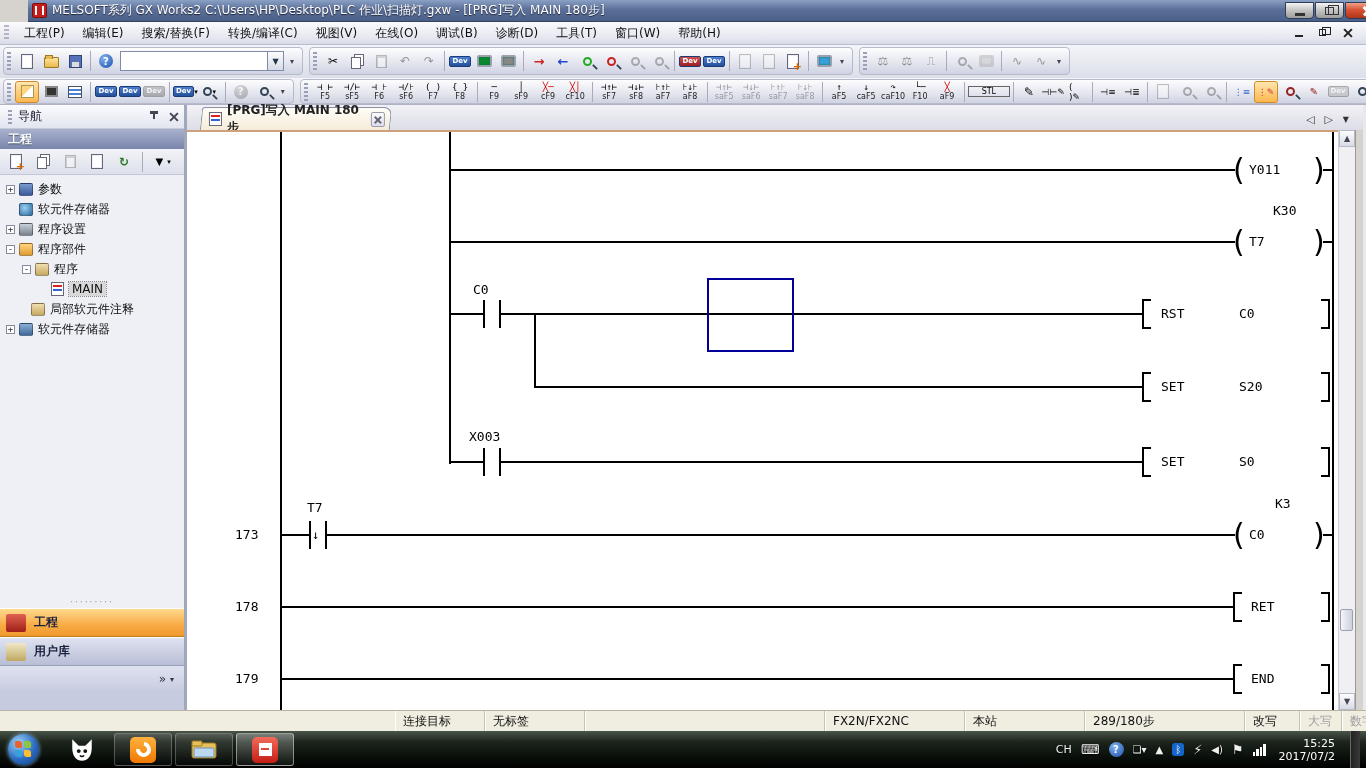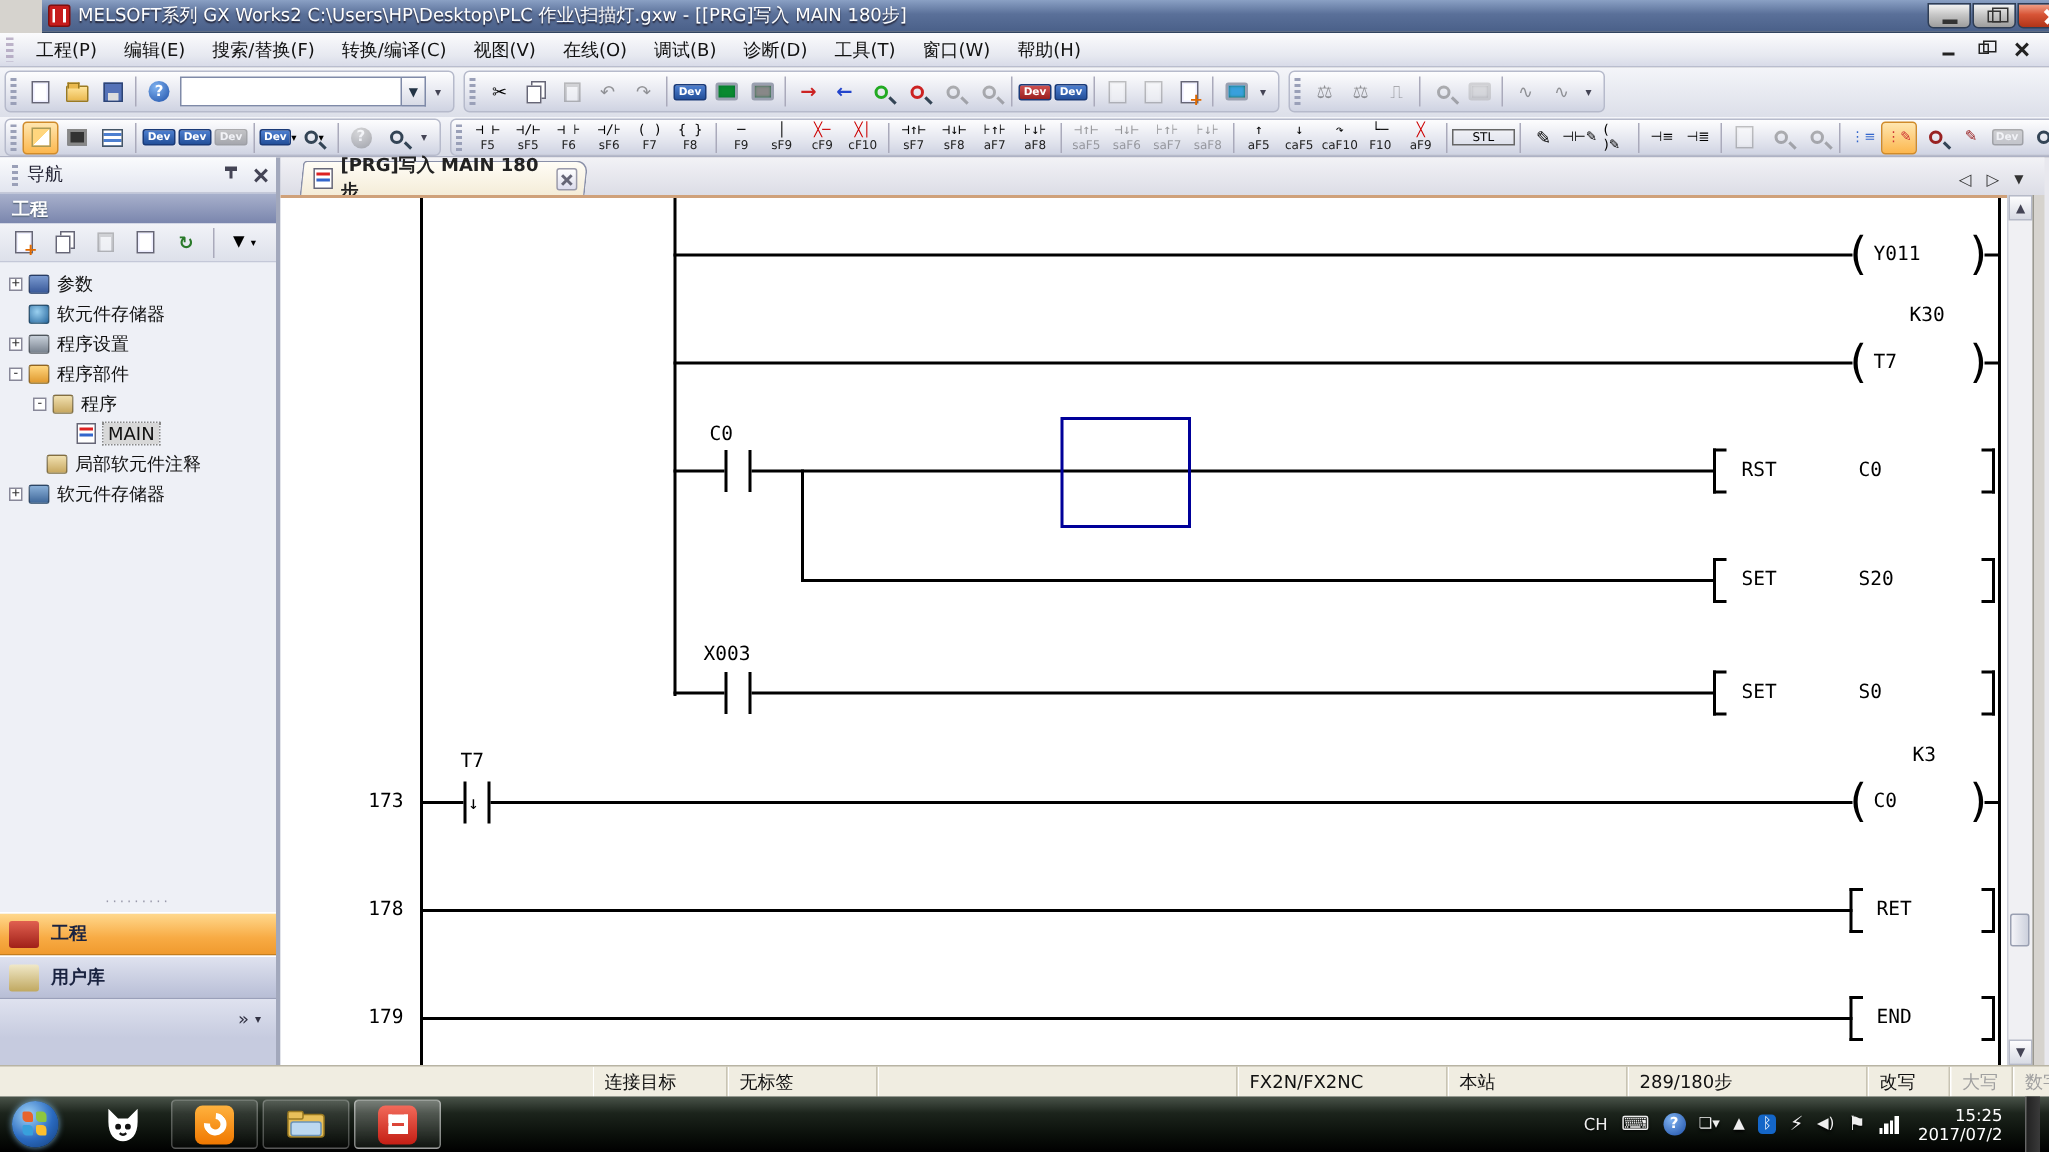--- a/index.html
+++ b/index.html
@@ -141,21 +141,21 @@
   #canvas { position:relative; width:1151px; height:580px; background:#fff; border-top:2px solid #cfa17a; overflow:hidden;
     font-family:"DejaVu Sans Mono",monospace; }
   .wire { position:absolute; height:2px; background:#000; }
   .vwire { position:absolute; width:2px; background:#000; }
   .cbar { position:absolute; width:2px; height:28px; background:#000; }
   .dev { position:absolute; font-size:13px; color:#000; white-space:nowrap; }
   .paren { position:absolute; font-size:30px; font-family:"DejaVu Sans",sans-serif; line-height:30px; color:#000; }
   .lb,.rb { position:absolute; width:9px; height:30px; }
   .lb { border-left:2px solid #000; border-top:2px solid #000; border-bottom:2px solid #000; }
   .rb { border-right:2px solid #000; border-top:2px solid #000; border-bottom:2px solid #000; }
-  .stepnum { position:absolute; width:34px; text-align:right; font-size:13px; color:#000; }
+  .stepnum { position:absolute; width:34px; font-size:13px; color:#000; }
   #selbox { position:absolute; left:520px; top:146px; width:87px; height:74px; border:2px solid #000099; background:transparent; }
   .farrow { position:absolute; font-size:12px; color:#000; }
   
   #vscroll { width:17px; height:580px; background:#f0f0f3; border-left:1px solid #cdd0da; display:flex; flex-direction:column; }
   .sarrow { height:17px; background:linear-gradient(#fdfdfe,#d8dbe4); border:1px solid #b6bac8; font-size:8px; color:#445;
     display:flex; align-items:center; justify-content:center; }
   #vtrack { flex:1; position:relative; }
   #vthumb { position:absolute; left:1px; top:462px; width:13px; height:22px; background:linear-gradient(90deg,#f4f4f8,#cdd1dd); border:1px solid #9aa0b2; border-radius:2px; }
   #editor-edge { width:8px; height:580px; background:#d6d3ce; border-left:1px solid #9a9890; }
 

